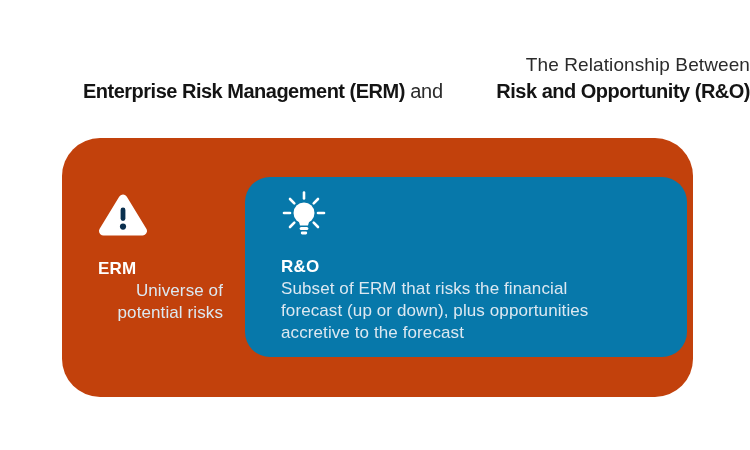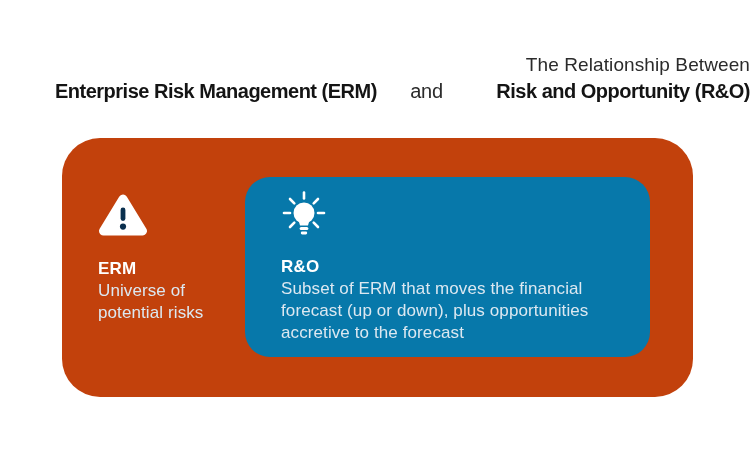--- a/index.html
+++ b/index.html
@@ -32,21 +32,21 @@
     color: #1c1c1c;
     margin-top: 1px;
     letter-spacing: -0.2px;
   }
   .title-line2 .t-bold {
     font-weight: 700;
     color: #141414;
     letter-spacing: -0.5px;
     padding-left: 48px;
   }
-  .title-line2 .t-reg { font-weight: 400; color: #2b2b2b; padding-left: 28px; }
+  .title-line2 .t-reg { font-weight: 400; color: #2b2b2b; }
 
   
   .panel-outer {
     position: absolute;
     left: 62px; top: 138px;
     width: 631px; height: 259px;
     background: #c2410c;
     border-radius: 38px;
   }
 
@@ -65,27 +65,27 @@
     line-height: 22px;
     letter-spacing: 0.2px;
   }
   .card-body {
     font-size: 17px;
     font-weight: 400;
     color: #dce8f1;
     line-height: 22px;
     letter-spacing: 0.1px;
   }
-  .erm-block .card-body { width: 125px; }
+  .erm-block .card-body { width: 125px; text-align: right; }
 
   
   .panel-inner {
     position: absolute;
     left: 183px; top: 39px;
-    width: 405px; height: 180px;
+    width: 442px; height: 180px;
     background: #0778aa;
     border-radius: 25px;
   }
   .ro-block {
     position: absolute;
     left: 36px; top: 14px;
     width: 355px;
   }
   .ro-block .card-icon { display: block; margin-bottom: 9px; }
   .ro-block .card-body { width: 348px; }
@@ -129,18 +129,18 @@
               <line x1="9" y1="36" x2="13.3" y2="31.7"></line>
               <line x1="37" y1="36" x2="32.7" y2="31.7"></line>
             </g>
             <circle cx="23" cy="22" r="10.5" fill="#ffffff"></circle>
             <path d="M17.5 29 L28.5 29 L27 34.5 L19 34.5 Z" fill="#ffffff"></path>
             <rect x="18.6" y="36" width="8.8" height="3" rx="1.5" fill="#ffffff"></rect>
             <rect x="19.8" y="40.6" width="6.4" height="2.8" rx="1.4" fill="#ffffff"></rect>
           </svg>
         </span>
         <div class="card-heading">R&amp;O</div>
-        <div class="card-body">Subset of ERM that moves the financial forecast (up or down), plus opportunities accretive to the forecast</div>
+        <div class="card-body">Subset of ERM that risks the financial forecast (up or down), plus opportunities accretive to the forecast</div>
       </div>
     </div>
 
   </div>
 </div>
 
 </body></html>

